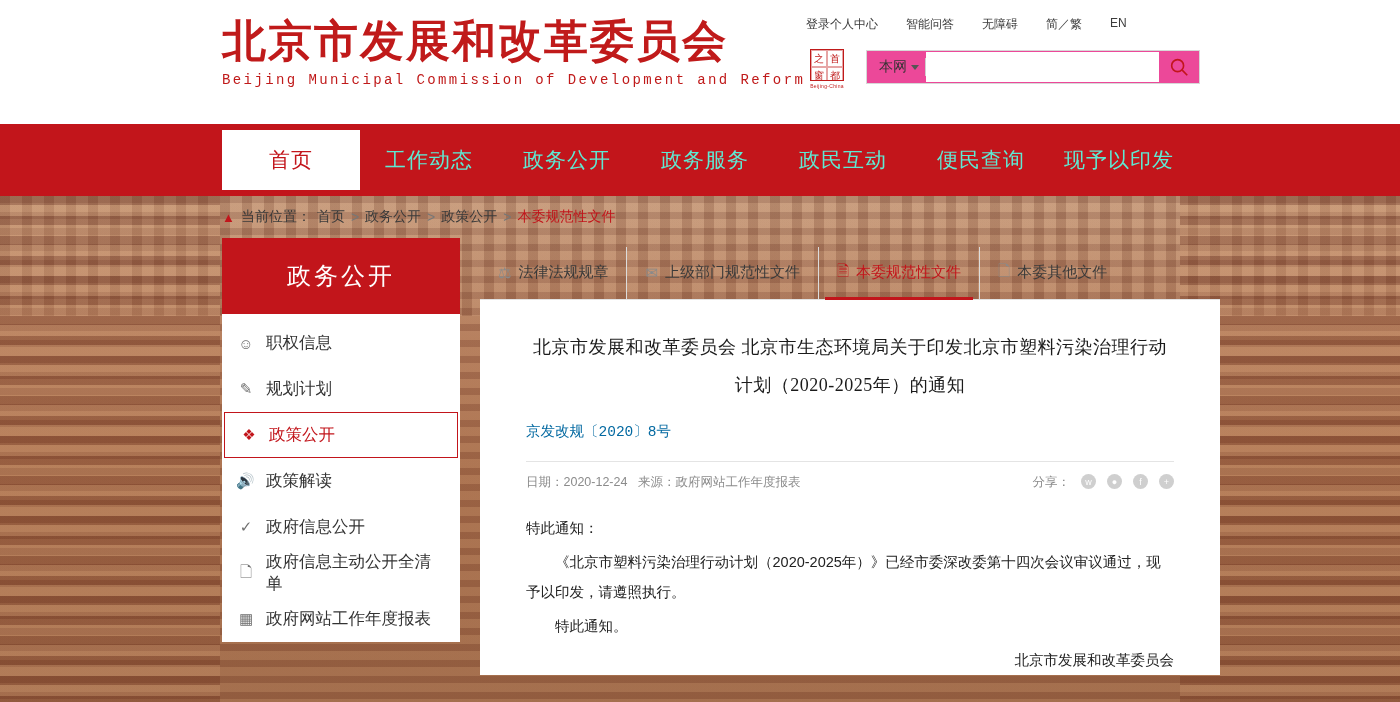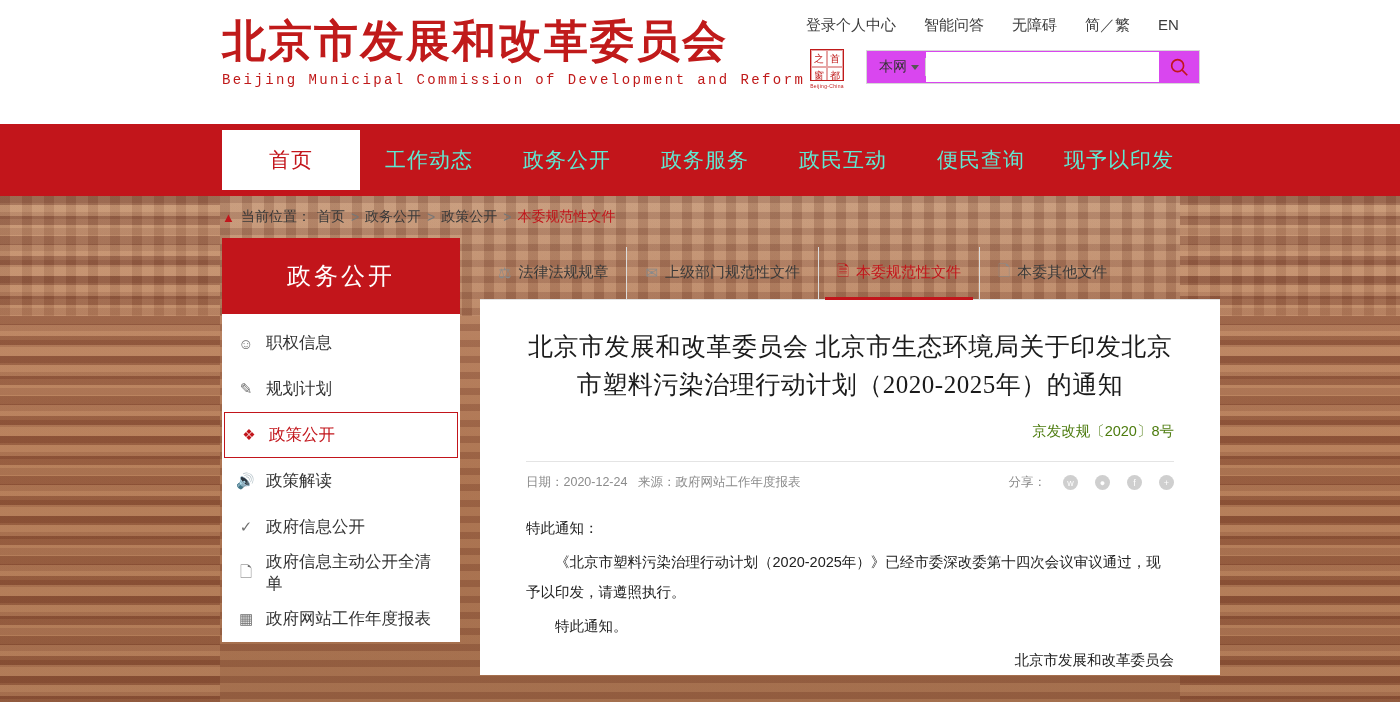--- a/index.html
+++ b/index.html
@@ -42,38 +42,38 @@
     font-size:44px; font-weight:bold; color:#c01a1a; letter-spacing:2px;
     line-height:52px; white-space:nowrap;
   }
   .logo-en {
     font-size:14px; color:#c01a1a; letter-spacing:2.4px; margin-top:4px;
     font-family:"Liberation Mono", monospace; white-space:nowrap;
   }
 
   .top-links { position:absolute; left:806px; top:16px; display:flex; gap:28px; }
   .top-links a {
-    font-size:15px; color:#3b3b3b; text-decoration:none; white-space:nowrap;
+    font-size:12px; color:#3b3b3b; text-decoration:none; white-space:nowrap;
   }
 
   .seal {
     position:absolute; left:806px; top:46px; width:42px; height:46px;
     display:flex; flex-direction:column; align-items:center; justify-content:center;
   }
   .seal-box {
     width:34px; height:32px; border:1px solid #c01a1a; color:#c01a1a;
     display:grid; grid-template-columns:1fr 1fr; font-size:10px; line-height:15px;
     text-align:center; font-family:"Liberation Serif", serif; overflow:hidden;
   }
   .seal-box span { border:.5px solid #e6a5a5; }
   .seal-cap { font-size:5px; color:#c01a1a; margin-top:2px; letter-spacing:.3px; }
 
   .searchbar {
     position:absolute; left:866px; top:50px; width:334px; height:34px;
-    border:1px solid #d7d7d7; background:#d946ef; display:flex; align-items:center;
+    border:1px solid #d7d7d7; background:#ec4899; display:flex; align-items:center;
   }
   .search-scope {
     font-size:14px; color:#333; padding:0 6px 0 12px; white-space:nowrap;
     display:flex; align-items:center; gap:4px;
   }
   .caret-down {
     width:0; height:0; border-left:4px solid transparent; border-right:4px solid transparent;
     border-top:5px solid #555; display:inline-block;
   }
   .search-div { width:1px; height:18px; background:#cfcfcf; }
@@ -143,30 +143,30 @@
   .tab + .tab { border-left:1px solid #dcdcdc; }
   .tab.active { color:#c2151b; }
   .tab.active:after {
     content:""; position:absolute; left:6px; right:6px; bottom:-1px; height:3px; background:#c2151b;
   }
   .tab .tico { font-size:15px; color:#8a8a8a; }
   .tab.active .tico { color:#c2151b; }
 
   .card { background:#fff; padding:28px 46px 0 46px; min-height:362px; }
   .doc-title {
-    font-family:"Liberation Serif", serif; font-size:25px; line-height:38px;
+    font-family:"Liberation Serif", serif; font-size:18px; line-height:38px;
     text-align:center; color:#1b1b1b; letter-spacing:.5px;
   }
-  .doc-no { text-align:right; font-size:14.5px; color:#4d7c0f; margin-top:18px; }
+  .doc-no { text-align:left; font-size:14.5px; color:#0369a1; margin-top:18px;font-family:Liberation Mono, monospace; }
   .meta {
     margin-top:20px; border-top:1px solid #e4e4e4; padding-top:12px;
     display:flex; align-items:center; justify-content:space-between;
     font-size:12.5px; color:#8b8b8b;
   }
-  .share { display:flex; align-items:center; gap:17px; }
+  .share { display:flex; align-items:flex-start; gap:11px; }
   .share-dot {
     width:15px; height:15px; border-radius:50%; background:#cfcfcf; color:#fff;
     font-size:9px; display:flex; align-items:center; justify-content:center;
   }
   .body-text { margin-top:22px; font-size:14.5px; line-height:30px; color:#222; }
   .body-text p { margin:0 0 4px 0; }
   .indent { text-indent:2em; }
   .right-align { text-align:right; }
 </style>
 </head>

